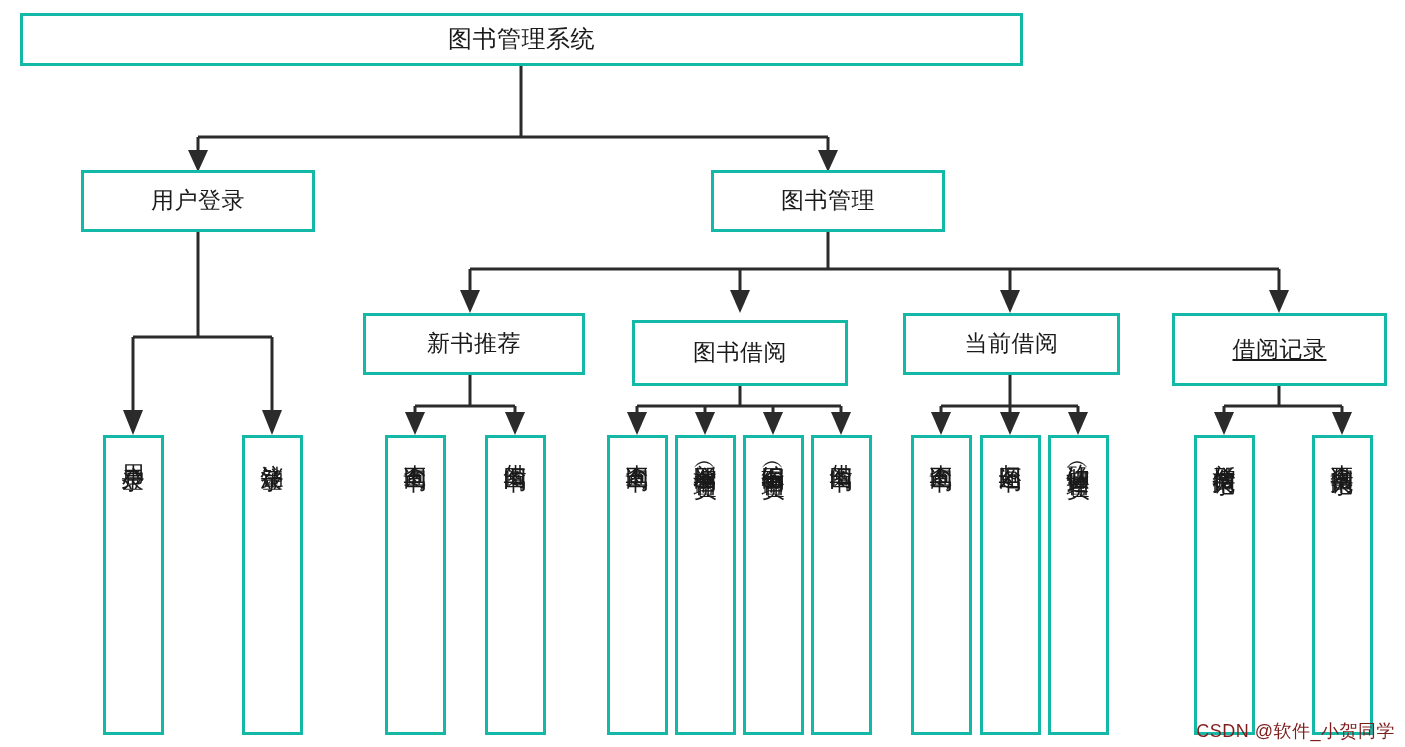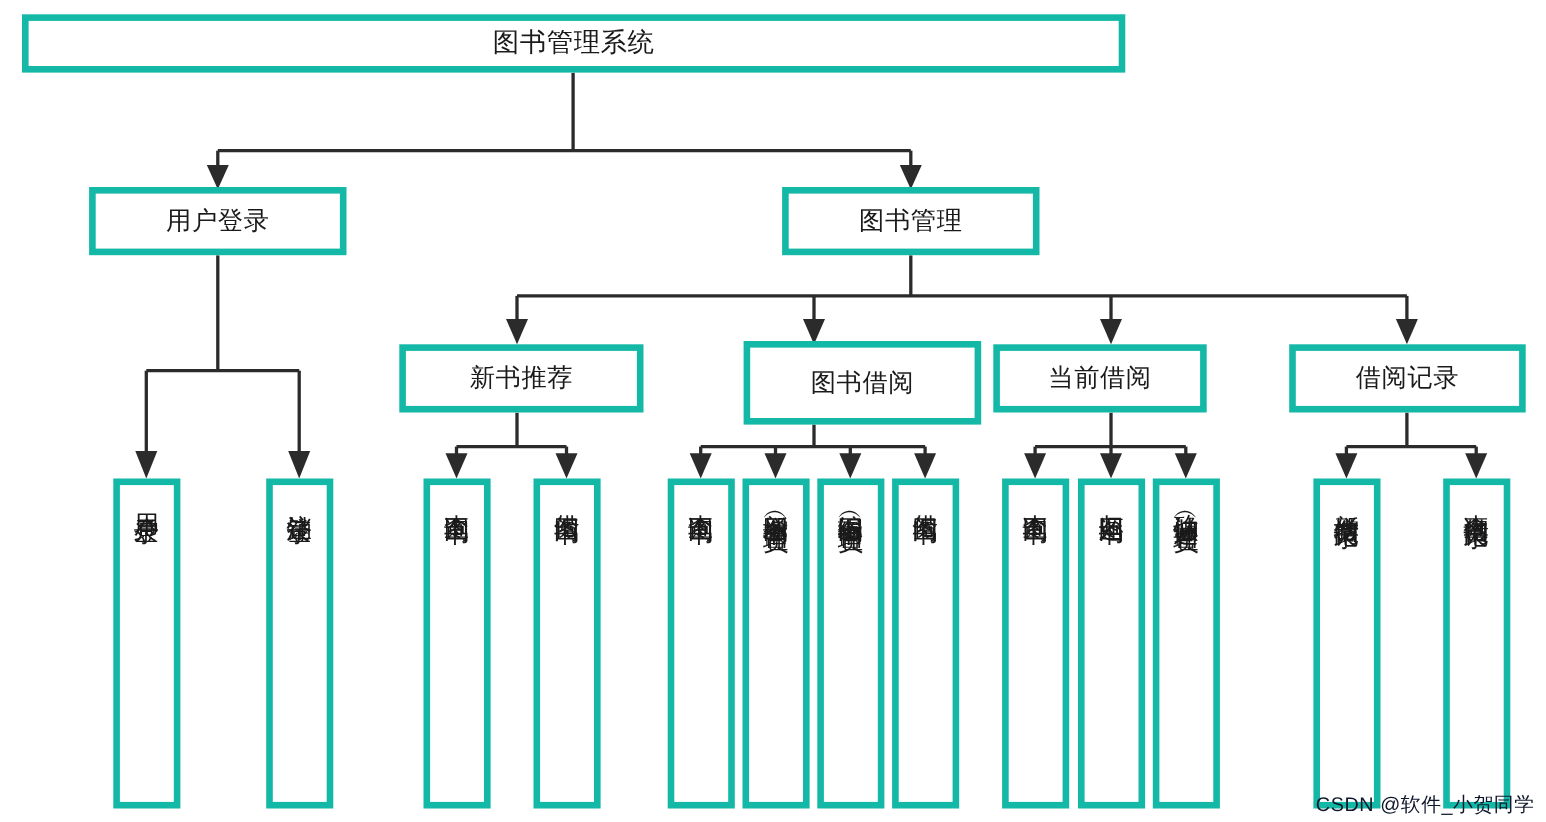--- a/index.html
+++ b/index.html
@@ -34,21 +34,21 @@
     fill: none;
   }
   #connectors polygon {
     fill: #2b2b2b;
   }
   
   .node {
     position: absolute;
     box-sizing: border-box;
     background: #ffffff;
-    border: 6px solid #14b8a6;
+    border: 3px solid #14b8a6;
     display: flex;
     align-items: center;
     justify-content: center;
   }
   .node .label {
     color: #1a1a1a;
     line-height: 1.18;
     letter-spacing: 0.5px;
     white-space: nowrap;
   }
@@ -73,21 +73,21 @@
     letter-spacing: 2px;
     line-height: 1.05;
     white-space: nowrap;
   }
   
   #watermark {
     position: absolute;
     right: 10px;
     bottom: 4px;
     font-size: 18px;
-    color: #0f172a;
+    color: #7f1d1d;
     letter-spacing: 0.5px;
     white-space: nowrap;
     pointer-events: none;
   }
 </style>
 </head>
 <body>
 
 <div id="canvas">
 
@@ -163,27 +163,27 @@
   <div class="node horizontal" style="left:81px; top:170px; width:234px; height:62px;">
     <span class="label">用户登录</span>
   </div>
   <div class="node horizontal" style="left:711px; top:170px; width:234px; height:62px;font-family:Liberation Serif, serif;">
     <span class="label">图书管理</span>
   </div>
 
   <div class="node horizontal" style="left:363px; top:313px; width:222px; height:62px;">
     <span class="label">新书推荐</span>
   </div>
-  <div class="node horizontal" style="left:632px; top:310px; width:216px; height:76px;margin-left:44px;">
+  <div class="node horizontal" style="left:632px; top:320px; width:216px; height:66px;">
     <span class="label">图书借阅</span>
   </div>
-  <div class="node horizontal" style="left:903px; top:313px; width:194px; height:62px;">
+  <div class="node horizontal" style="left:903px; top:313px; width:217px; height:62px;">
     <span class="label">当前借阅</span>
   </div>
-  <div class="node horizontal" style="left:1172px; top:313px; width:215px; height:62px;">
+  <div class="node horizontal" style="left:1172px; top:313px; width:215px; height:73px;text-decoration:underline;">
     <span class="label">借阅记录</span>
   </div>
 
   <div class="node vertical" style="left:103px; top:435px; width:61px; height:300px;">
     <span class="label">用户登录</span>
   </div>
   <div class="node vertical" style="left:242px; top:435px; width:61px; height:300px;">
     <span class="label">注销登录</span>
   </div>
 

